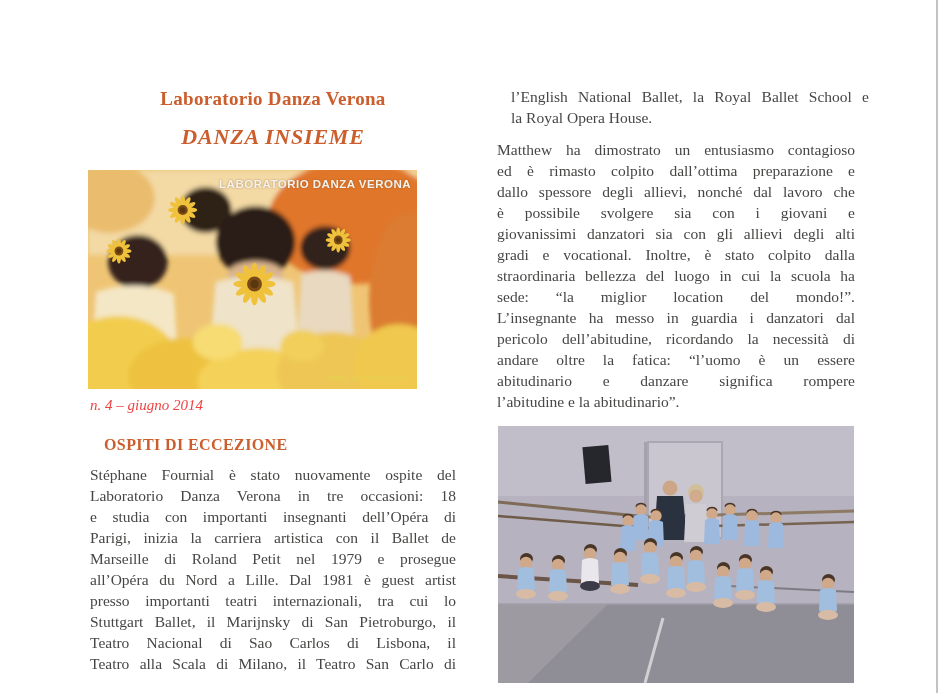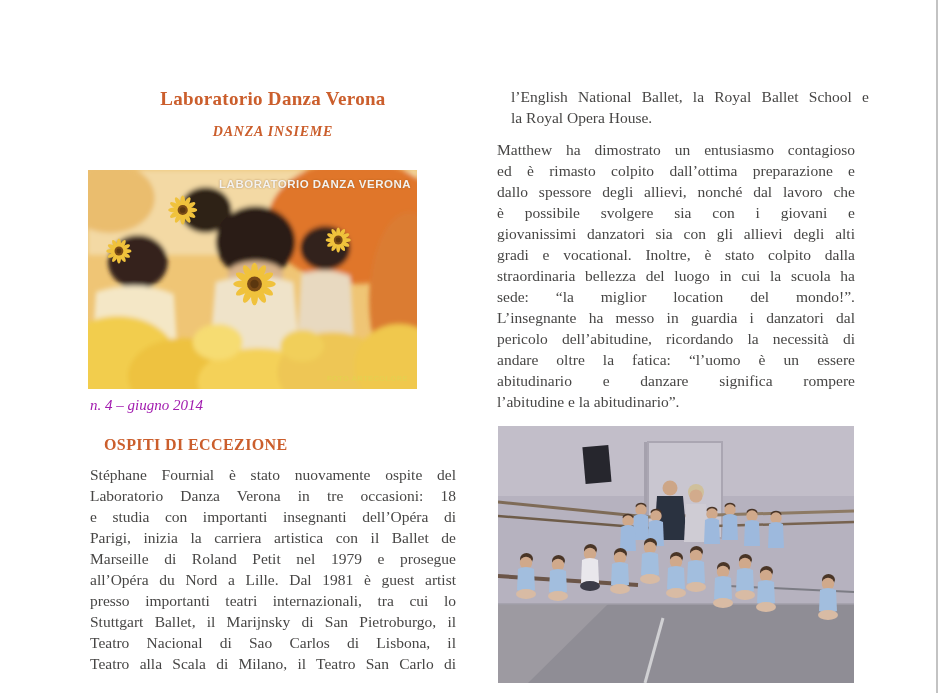--- a/index.html
+++ b/index.html
@@ -12,40 +12,40 @@
   .abs{position:absolute;}
   
   #edge-line{left:936px;top:0;width:2px;height:693px;background:var(--page-edge,#c3c3c3);}
 
   
   #masthead{left:90px;top:88px;width:366px;text-align:center;}
   #masthead .title{
     font-size:19px;font-weight:bold;color:var(--accent,#cb5e2c);letter-spacing:.3px;
   }
   #masthead .subtitle{
-    margin-top:14px;font-size:14px;font-weight:bold;font-style:italic;
+    margin-top:14px;font-size:22px;font-weight:bold;font-style:italic;
     color:var(--accent,#cb5e2c);letter-spacing:.8px;
   }
 
   
   #cover-photo{left:88px;top:170px;width:329px;height:219px;overflow:hidden;}
   #cover-photo svg{display:block;width:100%;height:100%;}
   #cover-overlay-title{
     position:absolute;top:8px;right:6px;
     font-family:"Liberation Sans","DejaVu Sans",sans-serif;
     font-weight:bold;font-size:11.5px;letter-spacing:.5px;color:#f4f2ee;
     text-shadow:0 0 2px rgba(120,70,20,.55);
   }
   #cover-credit{
     position:absolute;bottom:6px;right:9px;
     font-family:"Liberation Sans","DejaVu Sans",sans-serif;
     font-weight:bold;font-size:7.5px;letter-spacing:.4px;color:#e6cf4f;
   }
 
-  #issue-caption{left:90px;top:397px;width:366px;font-style:italic;font-size:15px;color:#a21caf;}
+  #issue-caption{left:90px;top:397px;width:366px;font-style:italic;font-size:15px;color:#ef4444;}
 
   #section-heading{
     left:104px;top:436px;width:366px;text-align:left;
     font-size:16px;font-weight:bold;color:var(--accent,#cb5e2c);letter-spacing:.4px;
   }
 
   
   .bodytext{font-size:15.5px;line-height:21px;}
   .jline{text-align:justify;text-align-last:justify;white-space:normal;}
   .jline.last{text-align-last:left;}

